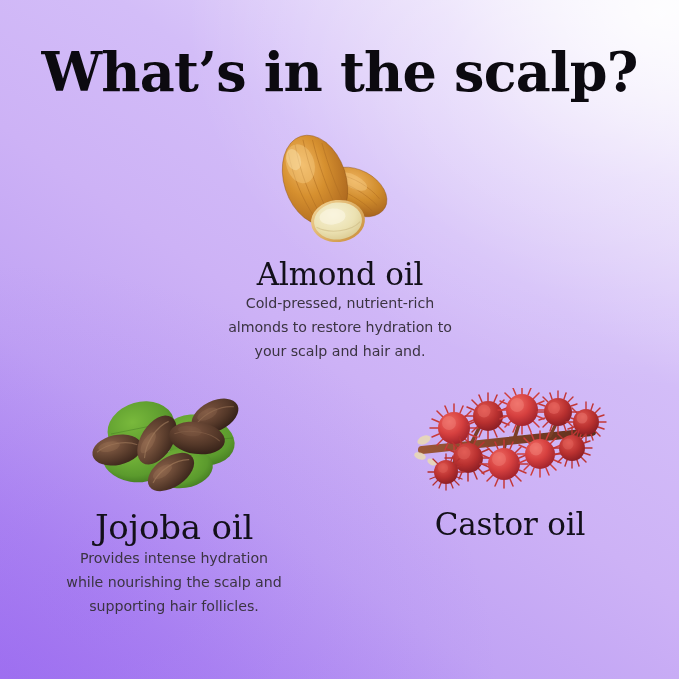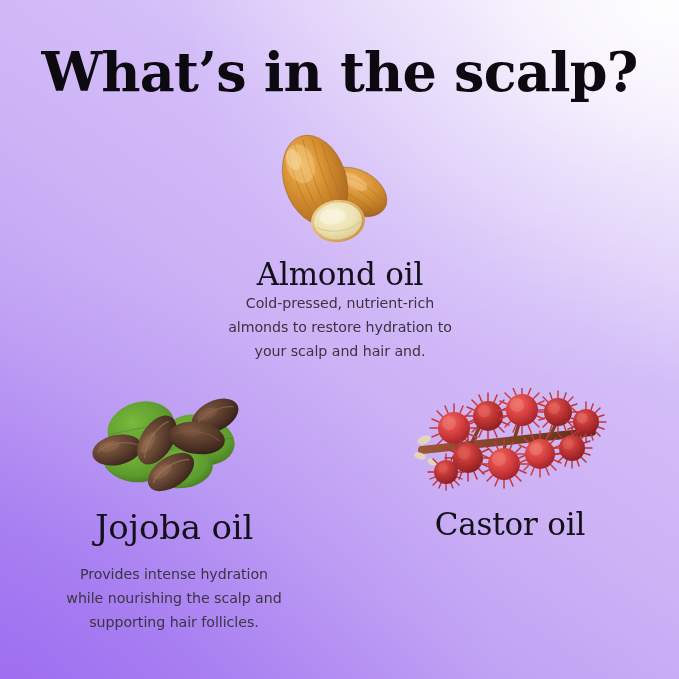--- a/index.html
+++ b/index.html
@@ -86,21 +86,21 @@
 
   .desc {
     font-family: "DejaVu Sans", "Liberation Sans", sans-serif;
     font-size: 14.2px;
     line-height: 24px;
     color: #3b3442;
     letter-spacing: -0.05px;
     white-space: pre-line;
   }
   .block-almond .desc { }
-  .block-jojoba .desc { margin-top: 16px; }
+  .block-jojoba .desc { }
   .block-castor .desc { margin-top: 16px; }
 
   
   .art svg { display: block; margin: 0 auto; }
 </style>
 </head>
 <body>
 
 <div id="poster">
 

